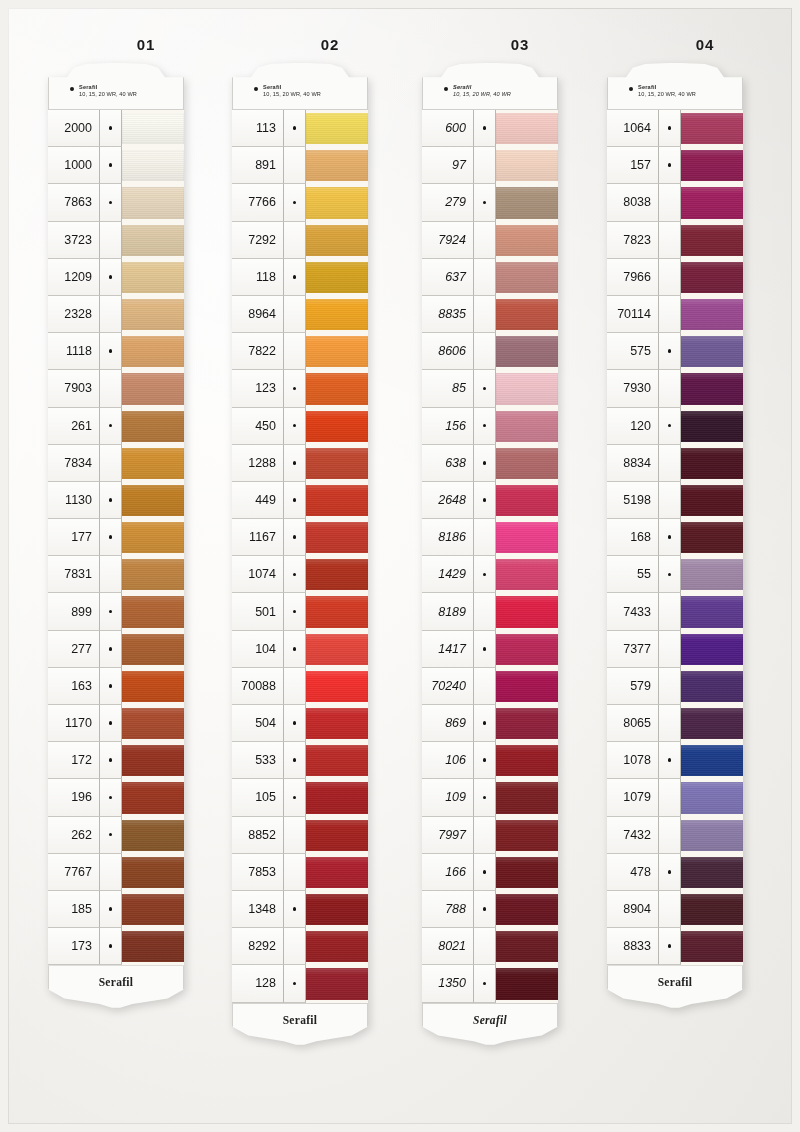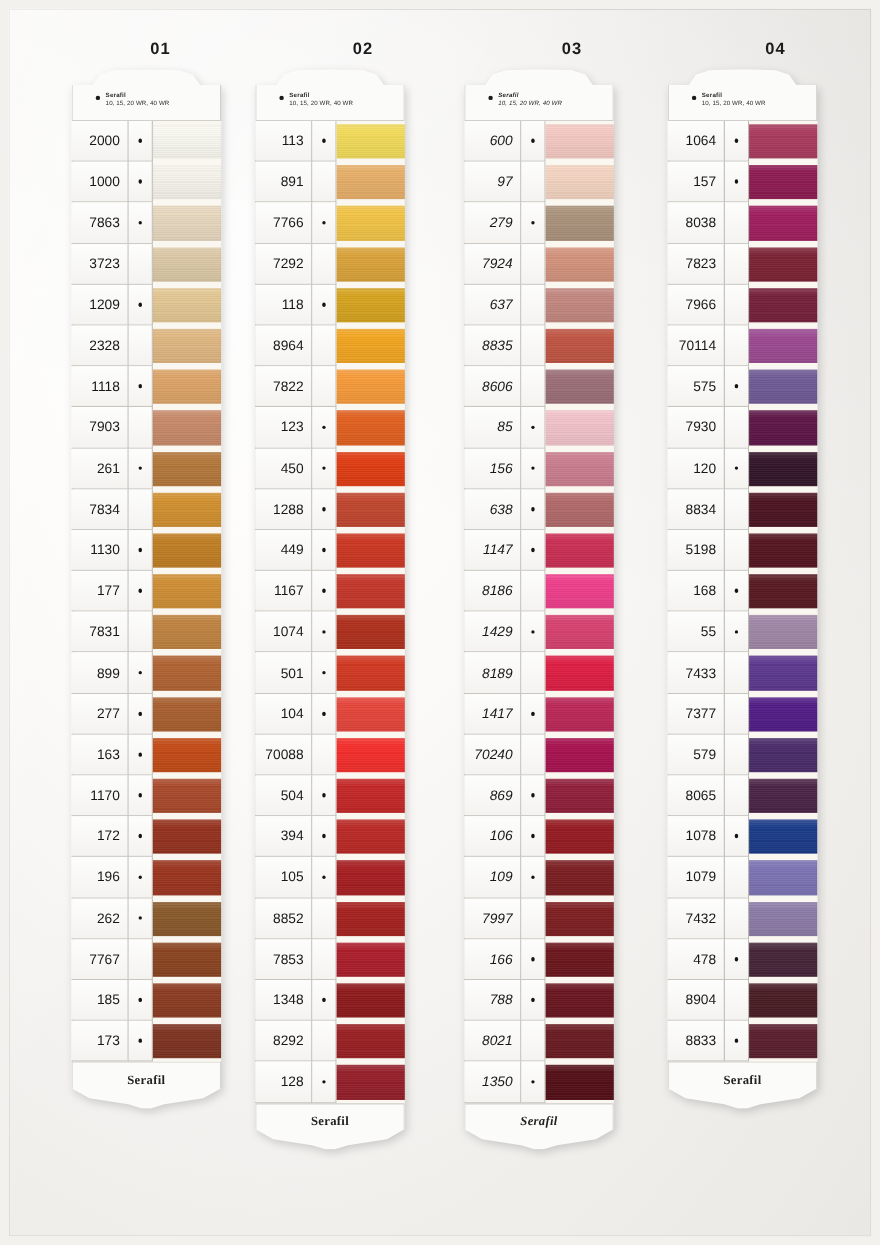--- a/index.html
+++ b/index.html
@@ -168,21 +168,21 @@
     letter-spacing:0.3px;
   }
 </style>
 </head>
 <body>
 
 <div id="sheet"></div>
 
 <div id="stage">
     <div class="col-head" style="left: 116px;">01</div>
-    <div class="card" style="left: 65px;">
+    <div class="card" style="left: 48px;">
       <div class="card-top">
         <div class="card-top-inner"></div>
         <div class="brandline">
           <span class="brand-dot"></span>
           <div class="brand-text">
             <div class="brand-name">Serafil</div>
             <div class="brand-sub">10, 15, 20 WR, 40 WR</div>
           </div>
         </div>
       </div>
@@ -538,21 +538,21 @@
         <div class="row">
           <div class="cell-num">504</div>
           <div class="cell-dot">
             <span class="dot"></span>
           </div>
           <div class="cell-swatch">
             <div class="swatch" style="background: rgb(198, 40, 40);"></div>
           </div>
         </div>
         <div class="row">
-          <div class="cell-num">394</div>
+          <div class="cell-num">533</div>
           <div class="cell-dot">
             <span class="dot"></span>
           </div>
           <div class="cell-swatch">
             <div class="swatch" style="background: rgb(187, 42, 38);"></div>
           </div>
         </div>
         <div class="row">
           <div class="cell-num">105</div>
           <div class="cell-dot">
@@ -694,21 +694,21 @@
         <div class="row">
           <div class="cell-num">638</div>
           <div class="cell-dot">
             <span class="dot"></span>
           </div>
           <div class="cell-swatch">
             <div class="swatch" style="background: rgb(178, 106, 106);"></div>
           </div>
         </div>
         <div class="row">
-          <div class="cell-num">1147</div>
+          <div class="cell-num">2648</div>
           <div class="cell-dot">
             <span class="dot"></span>
           </div>
           <div class="cell-swatch">
             <div class="swatch" style="background: rgb(203, 47, 85);"></div>
           </div>
         </div>
         <div class="row">
           <div class="cell-num">8186</div>
           <div class="cell-dot"></div>

